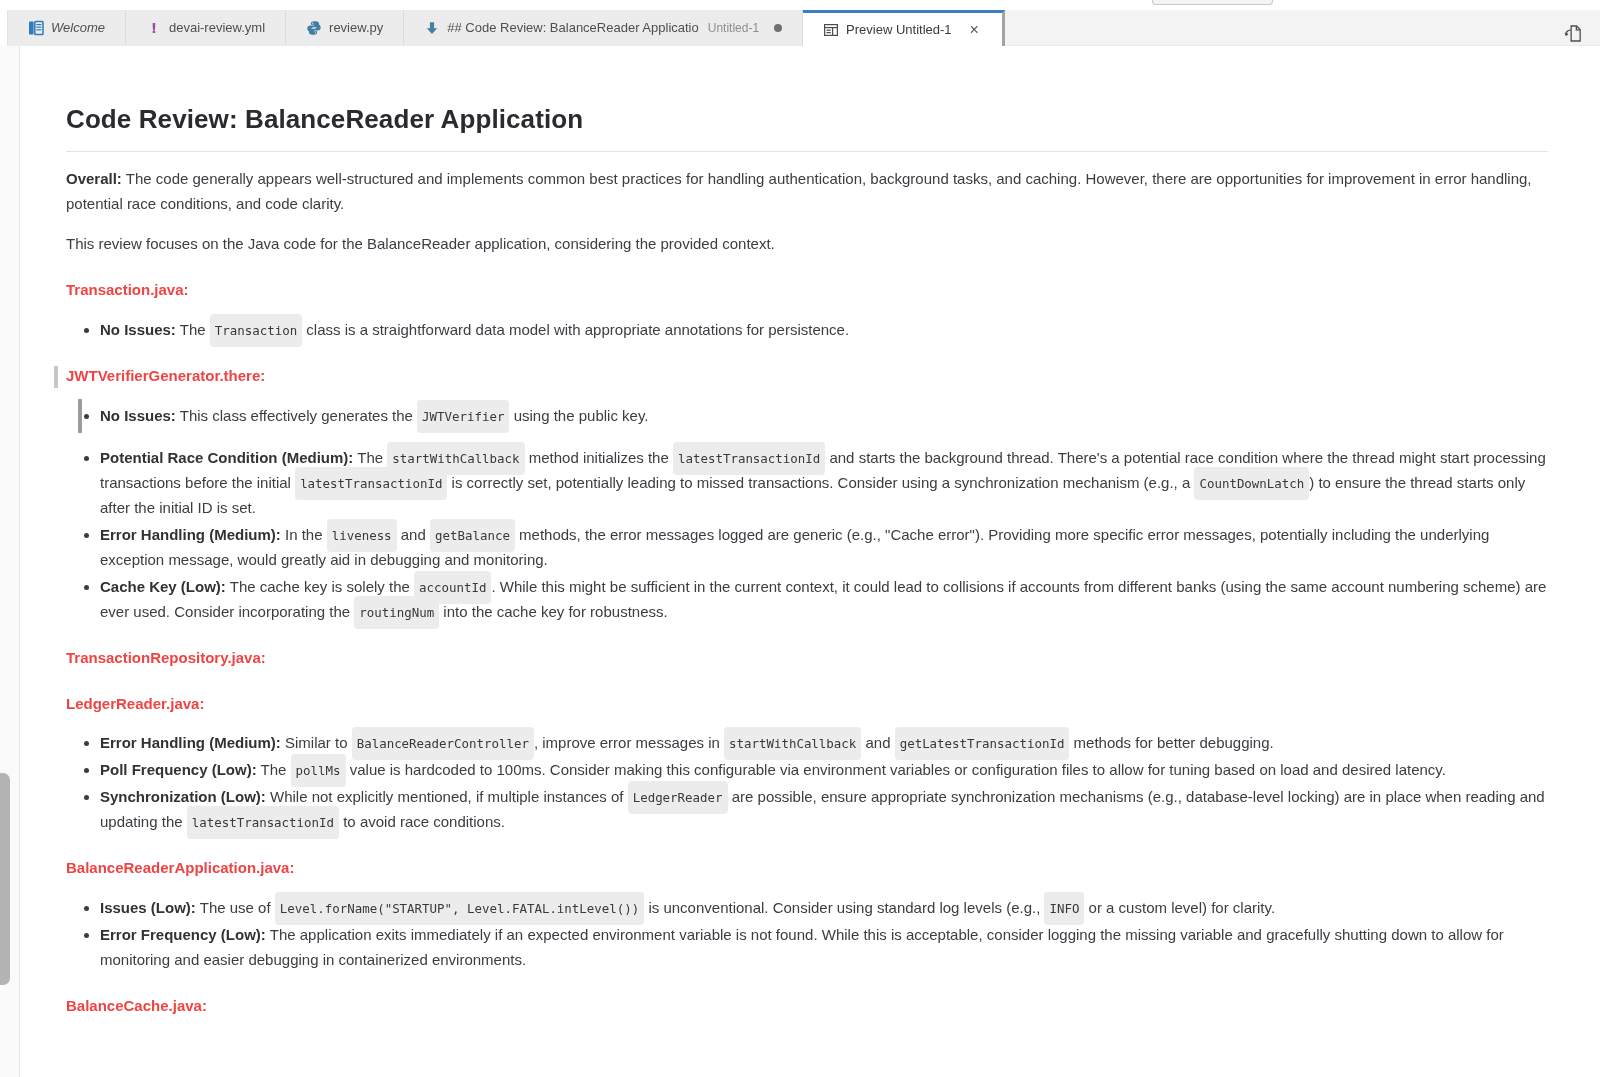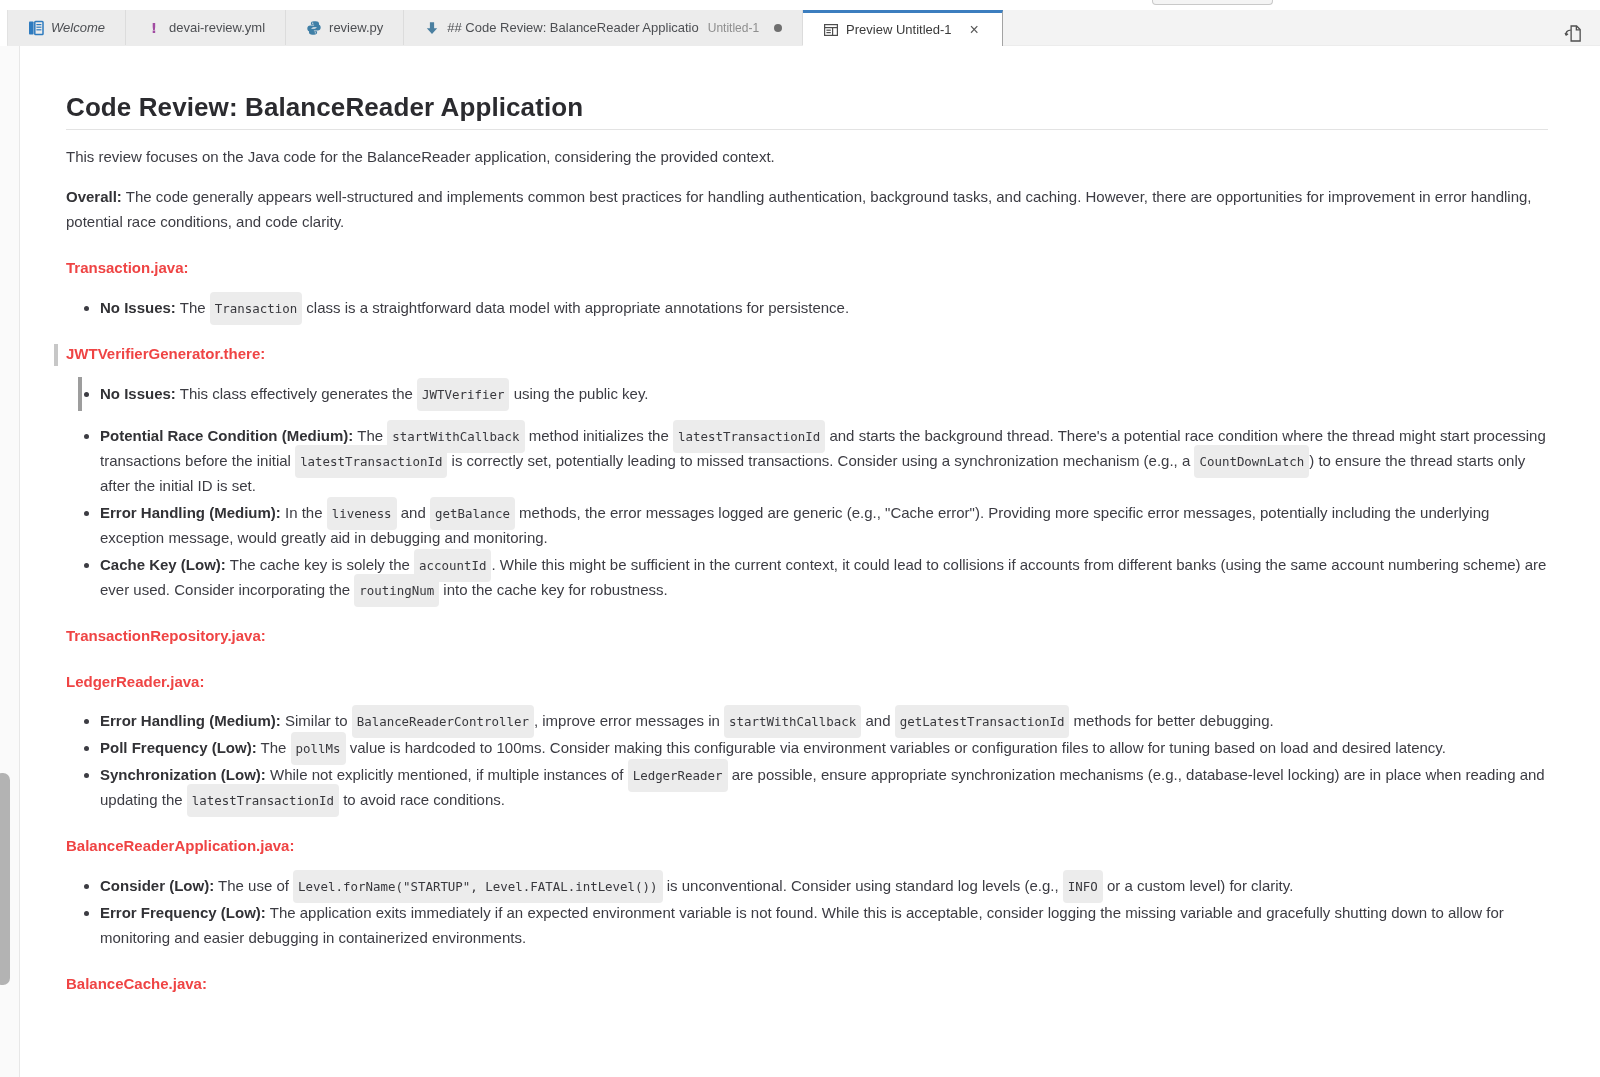--- a/index.html
+++ b/index.html
@@ -13,21 +13,21 @@
   .left-scroll-thumb { position:absolute; left:-5px; top:727px; width:15px; height:212px;
                background:#b3b3b3; border-radius:7px; }
 
   
   .tab-bar { position:absolute; left:7px; right:0; top:10px; height:36px;
              background:#f3f3f3; border-left:1px solid #e2e2e2;
              border-bottom:1px solid #ececec; display:flex; align-items:stretch; }
   .tab { display:flex; align-items:center; gap:7px; padding:14px 20px;
          background:#ececec; border-right:1px solid #dcdcdc; cursor:pointer;
          font-size:13px; color:#4d4f53; white-space:nowrap; position:relative; }
-  .tab.active { background:#ffffff; border-top:3px solid #3c7ebf; border-right:1px solid #a3a3a3;
+  .tab.active { background:#ffffff; border-top:3px solid #3c7ebf; border-right:3px solid #a3a3a3;
                 color:#3a3a3a; margin-bottom:-1px; }
   .tab .lbl.italic { font-style:italic; }
   .tab .desc { color:#8e8e8e; font-size:12px; margin-left:2px; }
   .tab .dot { width:8px; height:8px; border-radius:50%; background:#6f6f6f; margin-left:8px; }
   .tab .close { font-size:16px; color:#595959; margin-left:8px; line-height:1; padding:1px 3px; border-radius:3px; }
   .tabicon { width:16px; height:16px; display:inline-flex; align-items:center; justify-content:center; flex:0 0 auto; }
   .tabicon svg { width:16px; height:16px; }
   .yaml-glyph { color:#a14ba1; font-weight:700; font-size:14px; font-family:"DejaVu Sans", sans-serif; }
 
   
@@ -38,21 +38,21 @@
   
   .editor-actions { position:absolute; right:14px; top:20px; }
   .action-btn { width:26px; height:26px; display:flex; align-items:center; justify-content:center;
                 border-radius:4px; cursor:pointer; }
 
   
   .preview { position:absolute; left:21px; right:0; top:46px; bottom:0; overflow:hidden; background:#fff; }
   .md-body { position:absolute; left:45px; right:52px; top:26px; color:#3c3c43;
              font-size:15px; line-height:1.66; }
   .md-body h1 { font-size:26px; font-weight:700; color:#2b2b2f; letter-spacing:.1px;
-                border-bottom:1px solid #e3e3e3; margin:14px 0 15px 0; }
+                padding-bottom:10px; border-bottom:1px solid #e3e3e3; margin:26px 0 15px 0; }
   .md-body p  { margin:15px 0; }
   .md-body p.sec-head { font-weight:700; color:#ef4444; margin-top:21px; }
   .md-body ul { margin:14px 0 18px 0; padding-left:34px; }
   .md-body li { margin-bottom:2px; }
   .md-body strong { font-weight:700; color:#323236; }
   .md-body code { font-family:"DejaVu Sans Mono", monospace; font-size:0.83em;
                   background:#ececec; color:#38383d; padding:9px 5px; border-radius:4px; }
   
   .marker-head { position:relative; }
   .marker-head::before { content:""; position:absolute; left:-12px; top:2px; width:4px; height:22px;
@@ -134,22 +134,22 @@
   </div>
 
   <div class="left-rail">
     <div class="left-scroll-thumb"></div>
   </div>
 
   <div class="preview">
     <div class="md-body">
       <h1>Code Review: BalanceReader Application</h1>
       <div id="md-content">
+          <p><strong>Overall:</strong><span> The code generally appears well-structured and implements common best practices for handling authentication, background tasks, and caching. However, there are opportunities for improvement in error handling, potential race conditions, and code clarity.</span></p>
           <p><span>This review focuses on the Java code for the BalanceReader application, considering the provided context.</span></p>
-          <p><strong>Overall:</strong><span> The code generally appears well-structured and implements common best practices for handling authentication, background tasks, and caching. However, there are opportunities for improvement in error handling, potential race conditions, and code clarity.</span></p>
           <p class="sec-head">Transaction.java:</p>
           <ul>
             <li><strong>No Issues:</strong><span> The </span><code>Transaction</code><span> class is a straightforward data model with appropriate annotations for persistence.</span></li>
           </ul>
           <p class="sec-head marker-head">JWTVerifierGenerator.there:</p>
           <ul>
             <li class="marker-item"><strong>No Issues:</strong><span> This class effectively generates the </span><code>JWTVerifier</code><span> using the public key.</span></li>
           </ul>
           <ul>
             <li><strong>Potential Race Condition (Medium):</strong><span> The </span><code>startWithCallback</code><span> method initializes the </span><code>latestTransactionId</code><span> and starts the background thread. There's a potential race condition where the thread might start processing transactions before the initial </span><code>latestTransactionId</code><span> is correctly set, potentially leading to missed transactions. Consider using a synchronization mechanism (e.g., a </span><code>CountDownLatch</code><span>) to ensure the thread starts only after the initial ID is set.</span></li>
@@ -158,20 +158,20 @@
           </ul>
           <p class="sec-head">TransactionRepository.java:</p>
           <p class="sec-head">LedgerReader.java:</p>
           <ul>
             <li><strong>Error Handling (Medium):</strong><span> Similar to </span><code>BalanceReaderController</code><span>, improve error messages in </span><code>startWithCallback</code><span> and </span><code>getLatestTransactionId</code><span> methods for better debugging.</span></li>
             <li><strong>Poll Frequency (Low):</strong><span> The </span><code>pollMs</code><span> value is hardcoded to 100ms. Consider making this configurable via environment variables or configuration files to allow for tuning based on load and desired latency.</span></li>
             <li><strong>Synchronization (Low):</strong><span> While not explicitly mentioned, if multiple instances of </span><code>LedgerReader</code><span> are possible, ensure appropriate synchronization mechanisms (e.g., database-level locking) are in place when reading and updating the </span><code>latestTransactionId</code><span> to avoid race conditions.</span></li>
           </ul>
           <p class="sec-head">BalanceReaderApplication.java:</p>
           <ul>
-            <li><strong>Consider (Low):</strong><span> The use of </span><code>Level.forName("STARTUP", Level.FATAL.intLevel())</code><span> is unconventional. Consider using standard log levels (e.g., </span><code>INFO</code><span> or a custom level) for clarity.</span></li>
+            <li><strong>Issues (Low):</strong><span> The use of </span><code>Level.forName("STARTUP", Level.FATAL.intLevel())</code><span> is unconventional. Consider using standard log levels (e.g., </span><code>INFO</code><span> or a custom level) for clarity.</span></li>
             <li><strong>Error Frequency (Low):</strong><span> The application exits immediately if an expected environment variable is not found. While this is acceptable, consider logging the missing variable and gracefully shutting down to allow for monitoring and easier debugging in containerized environments.</span></li>
           </ul>
           <p class="sec-head">BalanceCache.java:</p>
         </div>
     </div>
   </div>
 </div>
 
 </body></html>

